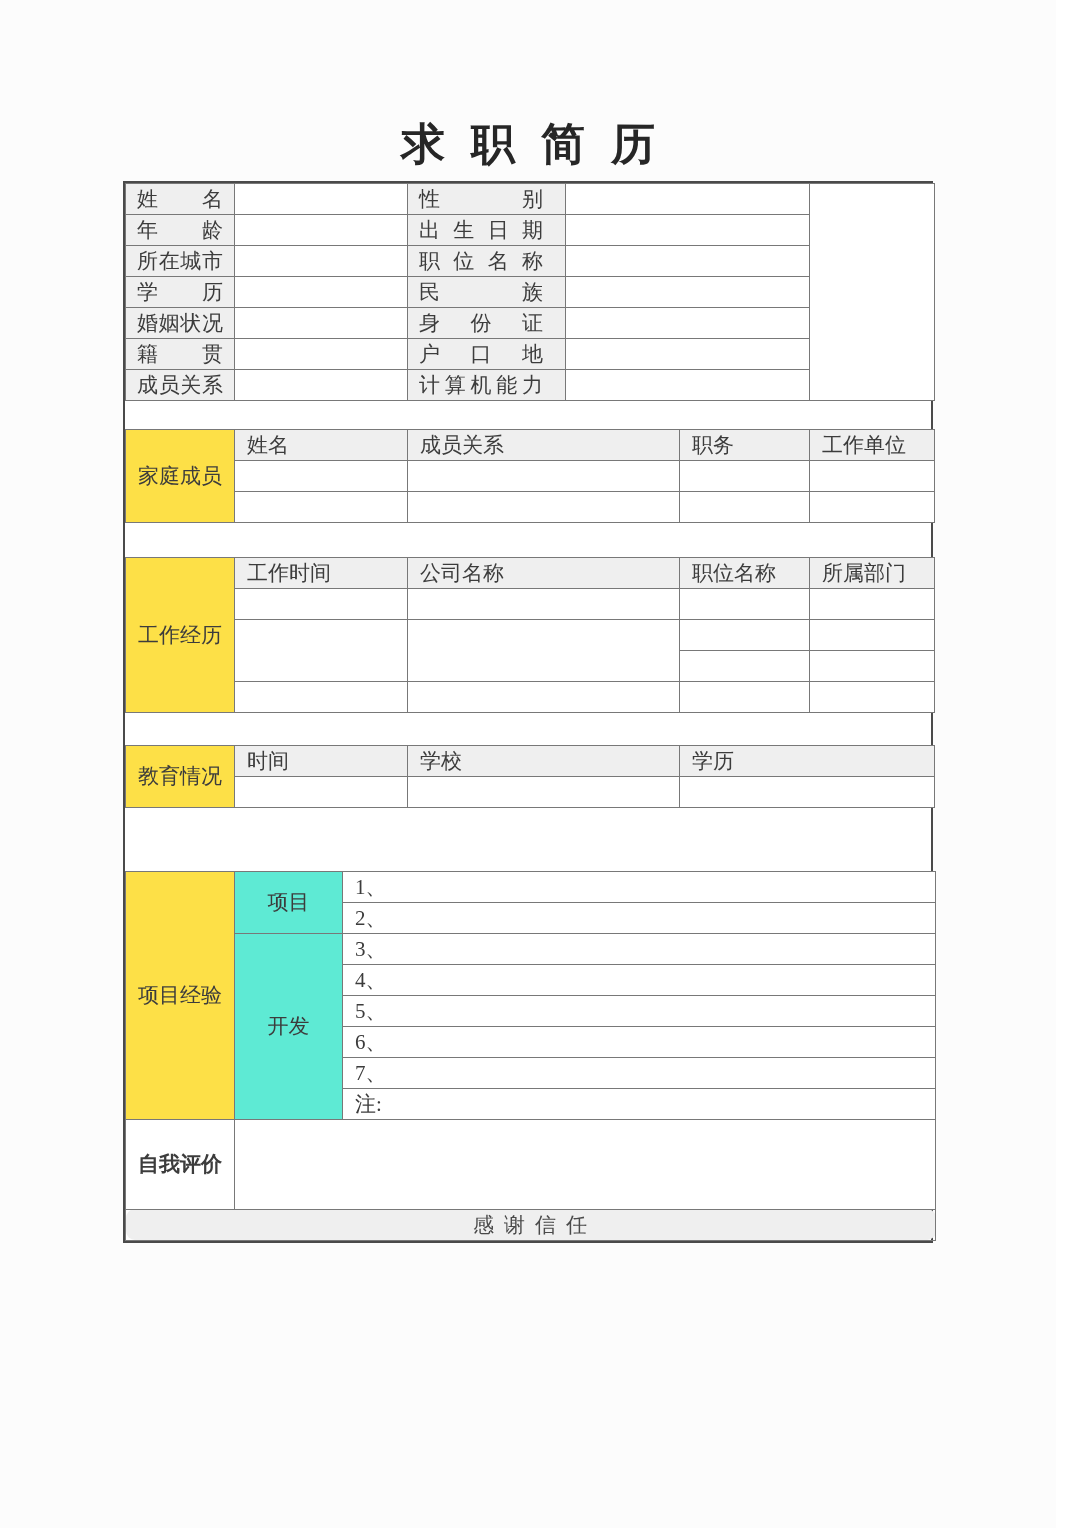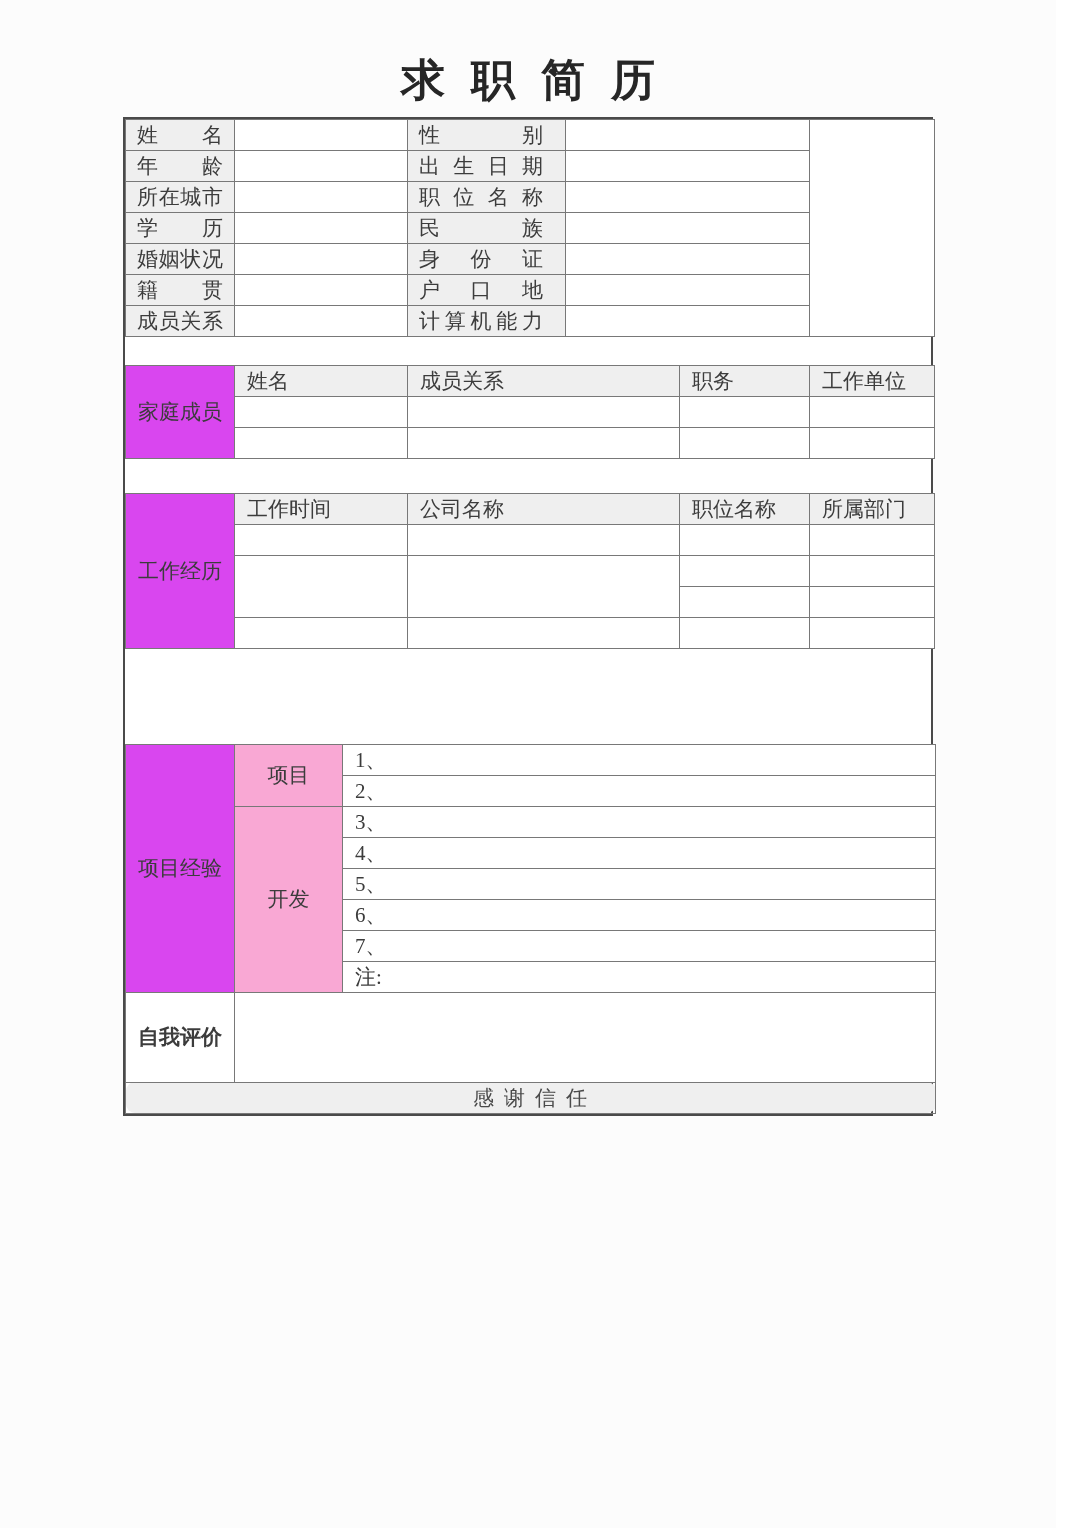--- a/index.html
+++ b/index.html
@@ -2,21 +2,21 @@
 <html><head>
 <meta charset="utf-8">
 <style>
   * { box-sizing: border-box; }
   html, body { margin: 0; padding: 0; background: #ffffff; }
   .page {
     width: 1056px; height: 1528px;
     background: #fcfcfc;
     font-family: "Liberation Serif", "DejaVu Serif", serif;
     color: #3c3c3c;
-    padding-top: 56px;
+    padding-top: 120px;
     overflow: hidden;
   }
   .title {
     margin: 0 auto 10px auto;
     text-align: center;
     font-size: 44px;
     font-weight: bold;
     letter-spacing: 26px;
     padding-left: 26px;
     color: #262626;
@@ -34,25 +34,25 @@
     height: 31px;
     font-size: 21px;
     overflow: hidden;
     white-space: nowrap;
   }
   .spacer { background: #ffffff; }
   .lbl { background: #efefef; padding-left: 11px; }
   .just { display: inline-block; text-align: justify; text-align-last: justify; }
   .j1 { width: 86px; }
   .j2 { width: 124px; }
-  .cat { background: #d946ef; text-align: center; }
+  .cat { background: #fde047; text-align: center; }
   .cat.white-bg { background: #ffffff; }
   .hdr { background: #efefef; text-align: left; padding-left: 12px; font-size: 20px; }
   .val { background: #ffffff; }
-  .sub { background: #f9a8d4; text-align: center; }
+  .sub { background: #5eead4; text-align: center; }
   .item { background: #ffffff; text-align: left; padding-left: 12px; font-size: 20px; }
   .photo { background: #ffffff; }
   .r-tall td { height: 90px; font-weight: bold; }
   .footer-cell {
     background: #efefef;
     text-align: center;
     font-size: 27px;
     letter-spacing: 10px;
     padding-left: 10px;
     height: 57px;
@@ -195,20 +195,41 @@
         <td class="val"></td>
         <td class="val"></td>
         <td class="val"></td>
         <td class="val"></td>
       </tr>
     </tbody>
       </table>
 
     <div class="spacer" style="height:32px"></div>
 
+    <table class="sec">
+      <colgroup>
+          <col style="width:109px">
+          <col style="width:173px">
+          <col style="width:272px">
+          <col style="width:255px">
+        </colgroup>
+      <tbody>
+          <tr>
+        <td class="cat" rowspan="2">教育情况</td>
+        <td class="hdr">时间</td>
+        <td class="hdr">学校</td>
+        <td class="hdr">学历</td>
+      </tr>
+      <tr>
+        <td class="val"></td>
+        <td class="val"></td>
+        <td class="val"></td>
+      </tr>
+    </tbody>
+      </table>
 
     <div class="spacer" style="height:30px"></div>
 
 
     <div class="spacer" style="height:33px"></div>
 
     <table class="sec">
       <colgroup>
           <col style="width:109px">
           <col style="width:108px">

